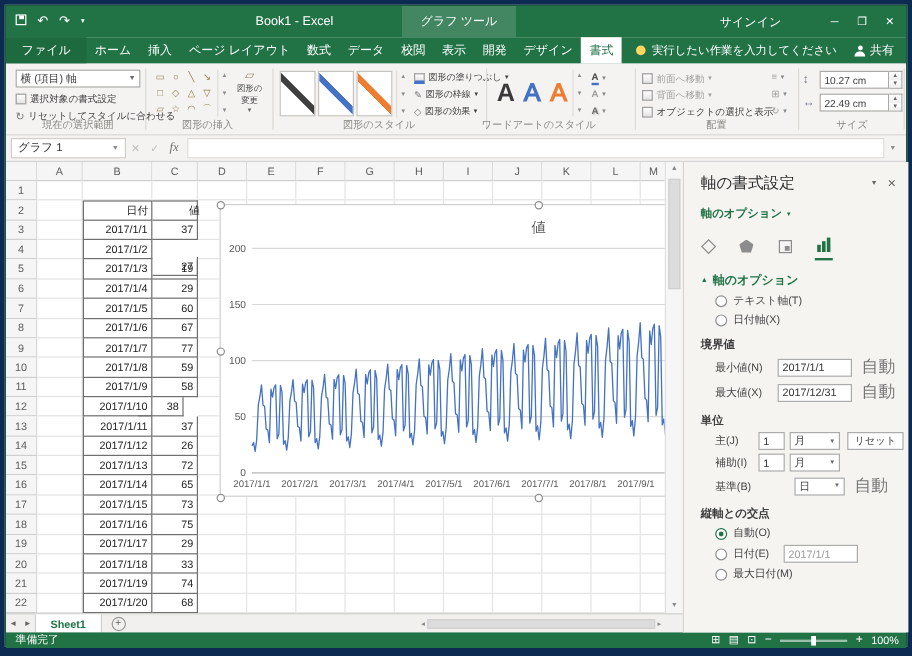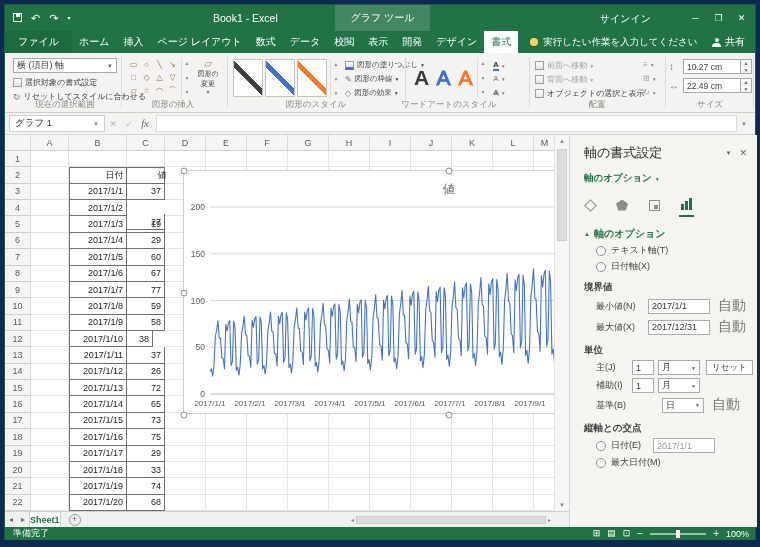--- a/index.html
+++ b/index.html
@@ -81,21 +81,21 @@
   .handle { position:absolute; width:7px; height:7px; border-radius:50%; background:#fff; border:1px solid #8c8c8c; transform:translate(-50%,-50%); z-index:5; }
 
   .vscroll { position:absolute; left:549px; top:130px; width:15px; height:376px; background:#f6f6f6; border-left:1px solid #e1e1e1; }
   .vs-arrow { display:block; text-align:center; font-size:6px; color:#8a8a8a; height:12px; line-height:12px; }
   .vs-arrow.bottom { position:absolute; bottom:0; left:0; right:0; }
   .vs-thumb { position:absolute; top:14px; left:2px; right:2px; height:92px; background:#dcdcdc; border:1px solid #cfcfcf; }
 
   
   .sheettabs { position:absolute; left:0; top:506px; width:564px; height:16px; background:#f1f0ee; border-top:1px solid #cfcfcf; display:flex; align-items:center; font-size:9px; color:#555; }
   .stnav { padding:0 4px; color:#666; font-size:8px; }
-  .sheettab { background:#fff; color:#1e7145; font-weight:bold; padding:0 0; height:100%; display:flex; align-items:center; border-left:1px solid #cfcfcf; border-right:1px solid #cfcfcf; }
+  .sheettab { background:#fff; color:#1e7145; font-weight:bold; padding:0 12px; height:100%; display:flex; align-items:center; border-left:1px solid #cfcfcf; border-right:1px solid #cfcfcf; }
   .addsheet { width:12px; height:12px; border:1px solid #9a9a9a; border-radius:50%; display:flex; align-items:center; justify-content:center; margin-left:8px; color:#666; font-size:9px; line-height:1; }
   .hscroll { position:absolute; right:18px; width:200px; height:10px; display:flex; align-items:center; gap:2px; color:#888; font-size:6px; }
   .hs-thumb { flex:1; height:8px; background:#dcdcdc; border:1px solid #cfcfcf; }
 
   
   .statusbar { position:absolute; left:0; top:522px; right:0; height:13px; background:#217346; color:#fff; font-size:9px; display:flex; align-items:center; }
   .ready { margin-left:8px; }
   .sb-right { margin-left:auto; margin-right:6px; display:flex; align-items:center; gap:7px; }
   .viewic { font-size:9px; line-height:1; }
   .ztrack { width:56px; height:2px; background:rgba(255,255,255,.55); position:relative; }
@@ -807,20 +807,24 @@
         <span class="spacer26"></span>
         <span class="pselect">
           <span>日</span>
           <span class="dd">▼</span>
         </span>
         <span class="pauto">自動</span>
       </div>
 
     <div class="psub">縦軸との交点</div>
     <div class="prow">
+        <span class="rdo sel"></span>
+        <span>自動(O)</span>
+      </div>
+    <div class="prow">
         <span class="rdo"></span>
         <span class="plab" style="width:42px;">日付(E)</span>
         <span class="pinput w62 gray">2017/1/1</span>
       </div>
     <div class="prow">
         <span class="rdo"></span>
         <span>最大日付(M)</span>
       </div>
 
   </div>

